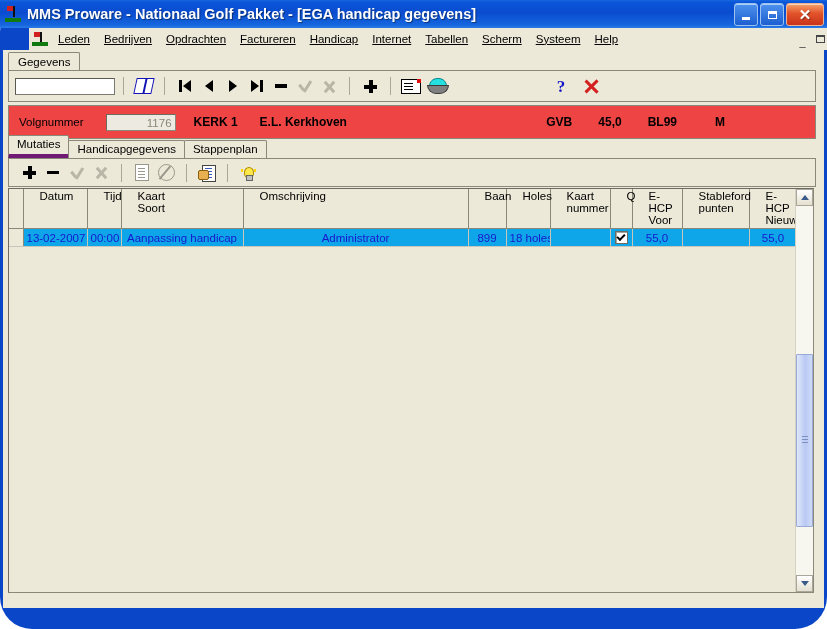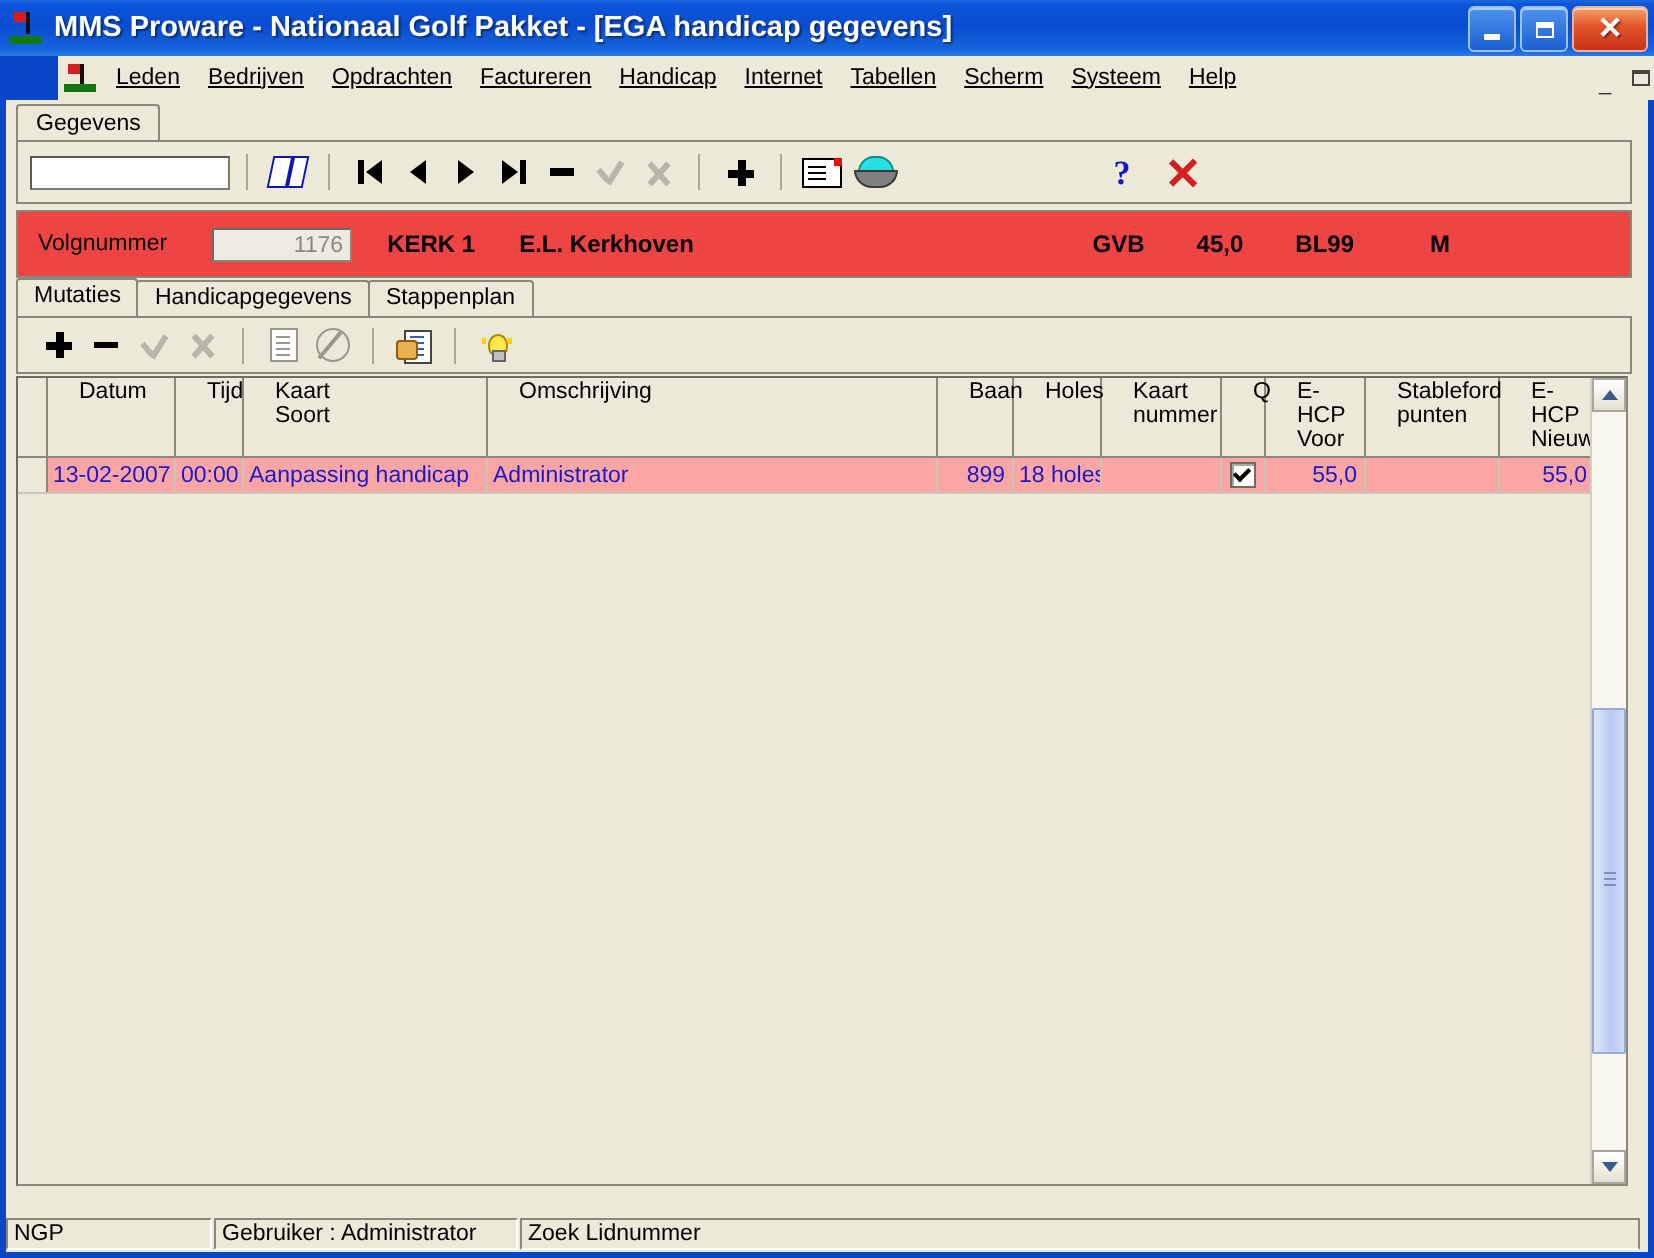--- a/index.html
+++ b/index.html
@@ -8,20 +8,21 @@
     overflow: hidden;
     font-family: "Liberation Sans", sans-serif;
     font-size: 11px;
     background: #ffffff;
   }
   #app {
     position: relative;
     width: 827px; height: 629px;
     background: #0a46c8;
     box-sizing: border-box;
+    border-radius: 32px;
   }
 
   
   .titlebar {
     position: absolute; left: 0; top: 0; width: 827px; height: 28px;
     background: linear-gradient(to bottom,
         #1868e0 0%, #0a55d8 8%, #0a4cd0 45%, #1565dd 88%, #2a7ae8 100%);
     display: flex; align-items: center;
   }
   .title-icon {
@@ -235,21 +236,21 @@
   
   .innertabs {
     position: absolute; left: 5px; top: 90px; height: 19px;
     display: flex; align-items: flex-end;
   }
   .itab {
     height: 18px; padding: 0 8px; font-size: 11.5px; line-height: 17px;
     background: #ece9d8; border: 1px solid #8a8878; border-bottom: none;
     border-radius: 2px 2px 0 0; margin-right: -1px; color:#000;
   }
-  .itab.active { border-bottom: 1px solid #701a75; }
+  .itab.active { border-bottom: 5px solid #701a75; }
 
   
   .toolbar2 {
     position: absolute; left: 5px; top: 108px; width: 806px; height: 27px;
     background: #ece9d8; border: 1px solid #8a8878;
     display: flex; align-items: center;
   }
 
   
   .gridwrap {
@@ -281,23 +282,24 @@
     white-space: pre-line;
     line-height: 12px;
   }
   table.grid th.ind { width: 14px; padding: 0; background: #ece9d8; }
   table.grid td {
     border-right: 1px solid #c8c6ba;
     border-bottom: 1px solid #c8c6ba;
     padding: 1px 3px;
     height: 15px;
     color: #1818cc;
-    background: #fca5a5;
+    background: #0ea5e9;
     white-space: nowrap;
     overflow: hidden;
+    text-align: center;
   }
   table.grid td.ind {
     width: 14px; padding: 0; background: #ece9d8;
     border-right: 1px solid #8a8878;
     text-align: center; vertical-align: middle;
   }
   .rowarrow {
     width:0;height:0;display:inline-block;
     border-top:5px solid transparent;border-bottom:5px solid transparent;border-left:7px solid #000;
   }
@@ -618,19 +620,14 @@
               </span>
           </div>
         </div>
         <div class="sb-btn sb-dn">
           <span class="sb-chev dn"></span>
         </div>
       </div>
     </div>
   </div>
 
-  <div class="statusbar">
-    <div class="st-cell" id="st-0">NGP</div>
-    <div class="st-cell" id="st-1">Gebruiker : Administrator</div>
-    <div class="st-cell" id="st-2">Zoek Lidnummer</div>
-  </div>
 
 </div>
 
 </body></html>

